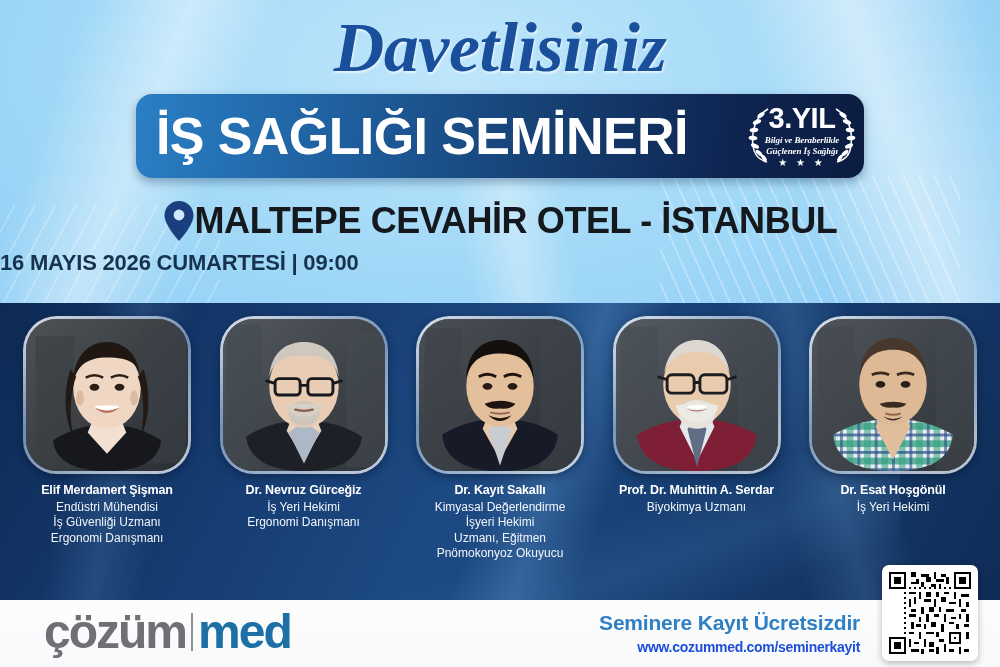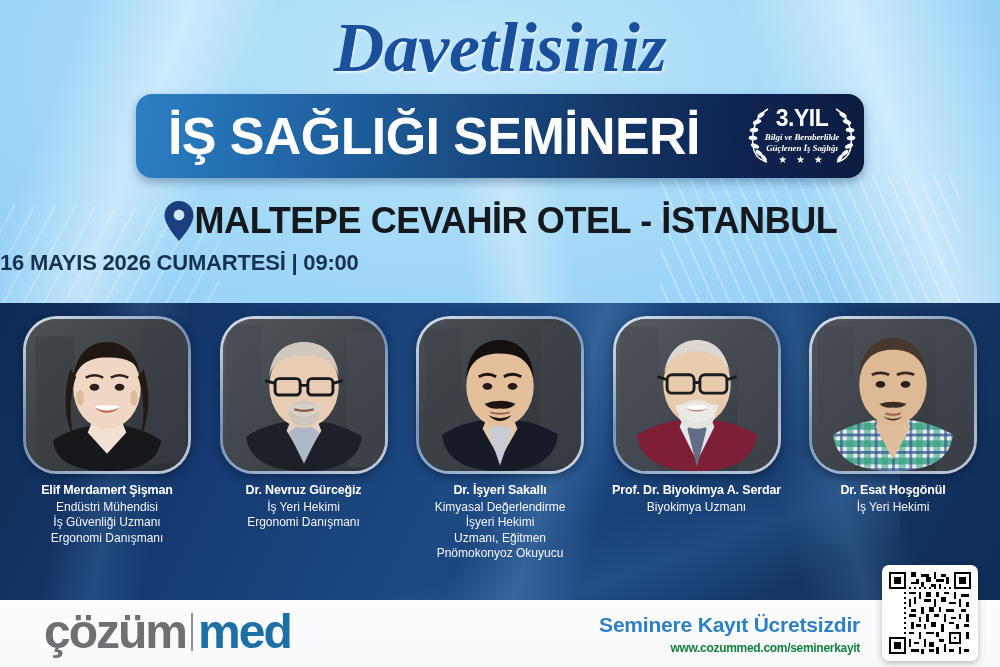--- a/index.html
+++ b/index.html
@@ -129,21 +129,21 @@
     width: 728px; height: 84px;
     border-radius: 16px;
     background: linear-gradient(96deg, #2b7fc4 0%, #246fb2 14%, #1c548f 38%, #143a6b 62%, #0e2450 82%, #0b1c40 100%);
     box-shadow: 0 4px 10px rgba(10,35,75,0.35);
     display: flex;
     align-items: center;
     overflow: hidden;
   }
   .banner-text {
     flex: 1;
-    padding-left: 32px;
+    padding-left: 20px;
     color: #ffffff;
     font-weight: 700;
     font-size: 52px;
     letter-spacing: -0.6px;
     white-space: nowrap;
     line-height: 1;
   }
   .banner-badge {
     position: relative;
     width: 112px;
@@ -159,21 +159,21 @@
     align-items: center;
     justify-content: center;
   }
   .badge-center {
     text-align: center;
     color: #ffffff;
     line-height: 1;
     width: 84px;
   }
   .badge-year {
-    font-size: 23px;
+    font-size: 29px;
     font-weight: 700;
     letter-spacing: -0.5px;
     margin-bottom: 2px;
   }
   .badge-sub {
     font-family: "Liberation Serif", serif;
     font-style: italic;
     font-size: 9px;
     font-weight: 700;
     line-height: 1.15;
@@ -300,23 +300,23 @@
     text-align: right;
   }
   .reg-title {
     font-size: 21px;
     font-weight: 700;
     color: #2f7fc4;
     letter-spacing: -0.2px;
     margin-bottom: 4px;
   }
   .reg-url {
-    font-size: 12px;
-    font-weight: 700;
-    color: #15803d;
+    font-size: 14px;
+    font-weight: 700;
+    color: #1d4ed8;
     letter-spacing: -0.3px;
   }
 
   .qr-card {
     position: absolute;
     right: 22px; bottom: 6px;
     width: 96px; height: 96px;
     background: #ffffff;
     border-radius: 7px;
     padding: 7px;
@@ -497,21 +497,21 @@
             <ellipse cx="97" cy="70" rx="5" ry="3.5" fill="#261a13"></ellipse>
             <path d="M62 60 Q71 55 80 60" stroke="#1d1410" stroke-width="3" fill="none"></path>
             <path d="M88 60 Q97 55 106 60" stroke="#1d1410" stroke-width="3" fill="none"></path>
             <path d="M68 88 Q84 82 100 88 Q96 94 84 93 Q72 94 68 88 Z" fill="#1d1410"></path>
             <path d="M72 100 Q84 106 96 100 Q84 112 72 100 Z" fill="#1d1410"></path>
             <path d="M74 97 Q84 100 94 97" stroke="#9a6150" stroke-width="2" fill="none"></path>
           </svg>
         </div>
       </div>
       <div class="caption">
-        <div class="sp-name">Dr. İşyeri Sakallı</div>
+        <div class="sp-name">Dr. Kayıt Sakallı</div>
         <div class="sp-line">Kimyasal Değerlendirme</div>
         <div class="sp-line">İşyeri Hekimi</div>
         <div class="sp-line">Uzmanı, Eğitmen</div>
         <div class="sp-line">Pnömokonyoz Okuyucu</div>
       </div>
     </div>
 
     <div class="speaker">
       <div class="photo-frame">
         <div class="photo">
@@ -536,21 +536,21 @@
             <rect x="87" y="58" width="28" height="19" rx="5" fill="none" stroke="#1b1d20" stroke-width="3"></rect>
             <path d="M81 66 L87 66" stroke="#1b1d20" stroke-width="3"></path>
             <path d="M53 63 L43 60" stroke="#1b1d20" stroke-width="3"></path>
             <path d="M115 63 L125 60" stroke="#1b1d20" stroke-width="3"></path>
             <path d="M72 93 Q84 99 96 93 Q84 97 72 93 Z" fill="#a9604f"></path>
             <path d="M73 92 Q84 95 95 92 L92 90 L76 90 Z" fill="#ffffff"></path>
           </svg>
         </div>
       </div>
       <div class="caption">
-        <div class="sp-name">Prof. Dr. Biyokimya A. Serdar</div>
+        <div class="sp-name">Prof. Dr. Muhittin A. Serdar</div>
         <div class="sp-line">Biyokimya Uzmanı</div>
       </div>
     </div>
 
     <div class="speaker">
       <div class="photo-frame">
         <div class="photo">
           <svg viewBox="0 0 168 158" preserveAspectRatio="xMidYMid slice">
             <defs>
               <linearGradient id="bgp5" x1="0" y1="0" x2="1" y2="1">

